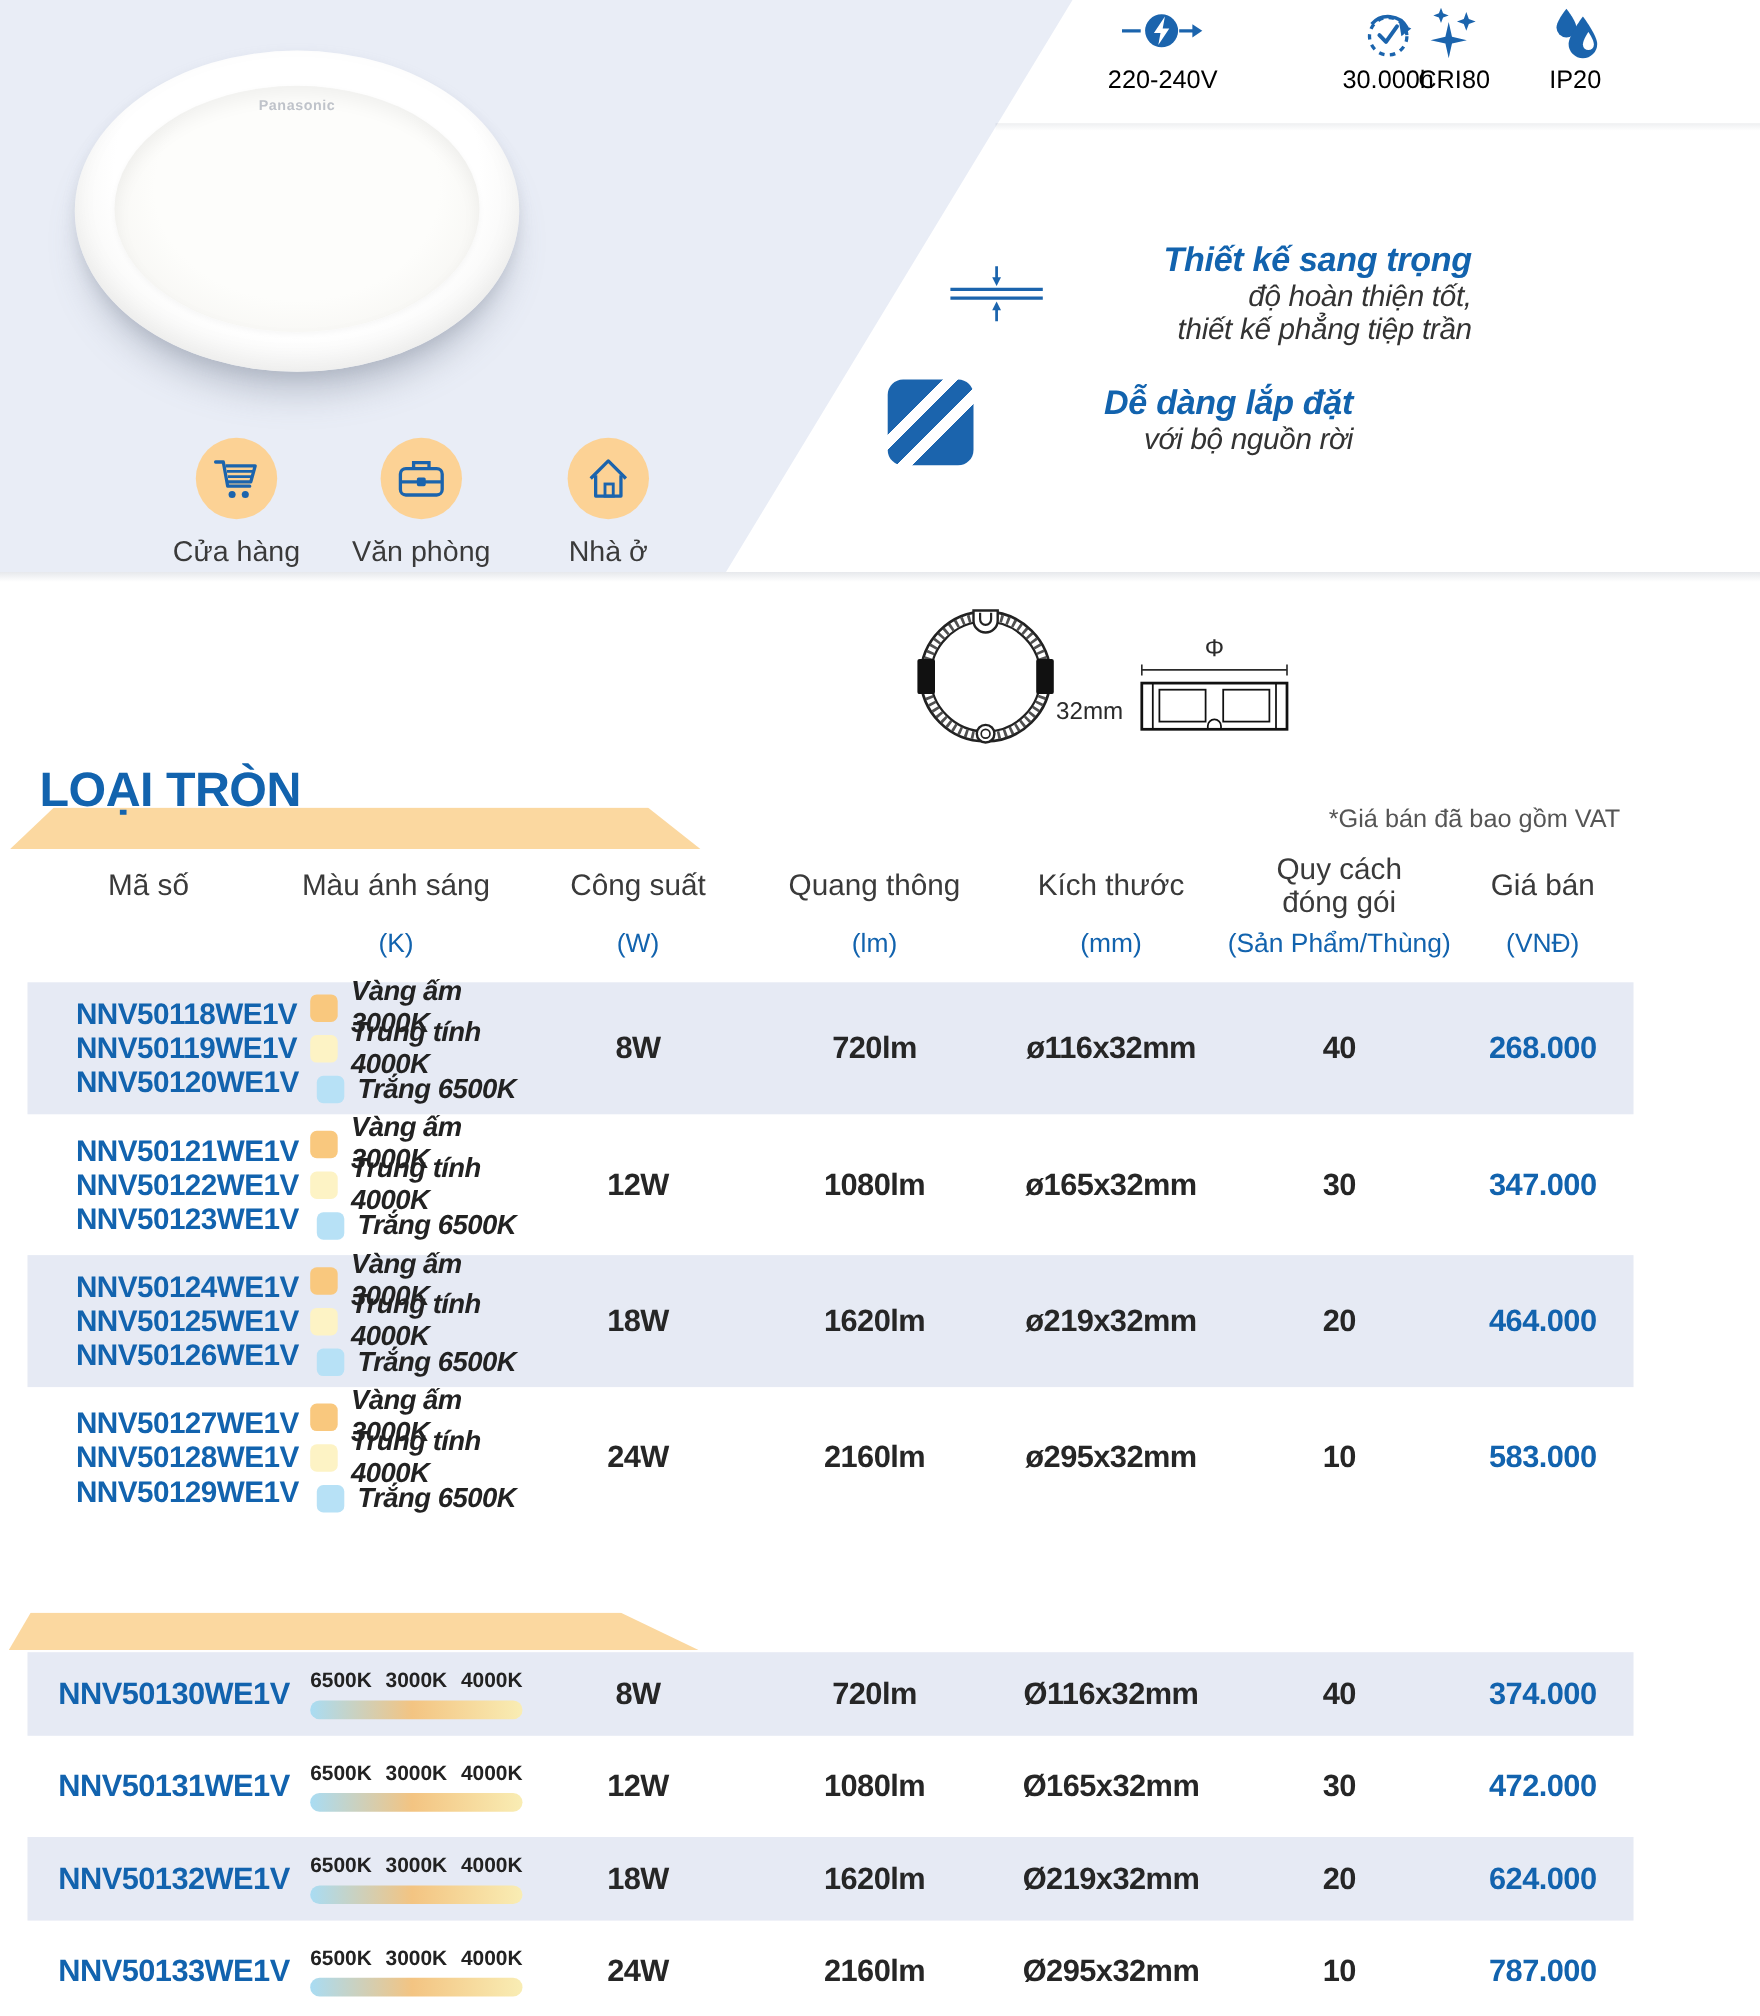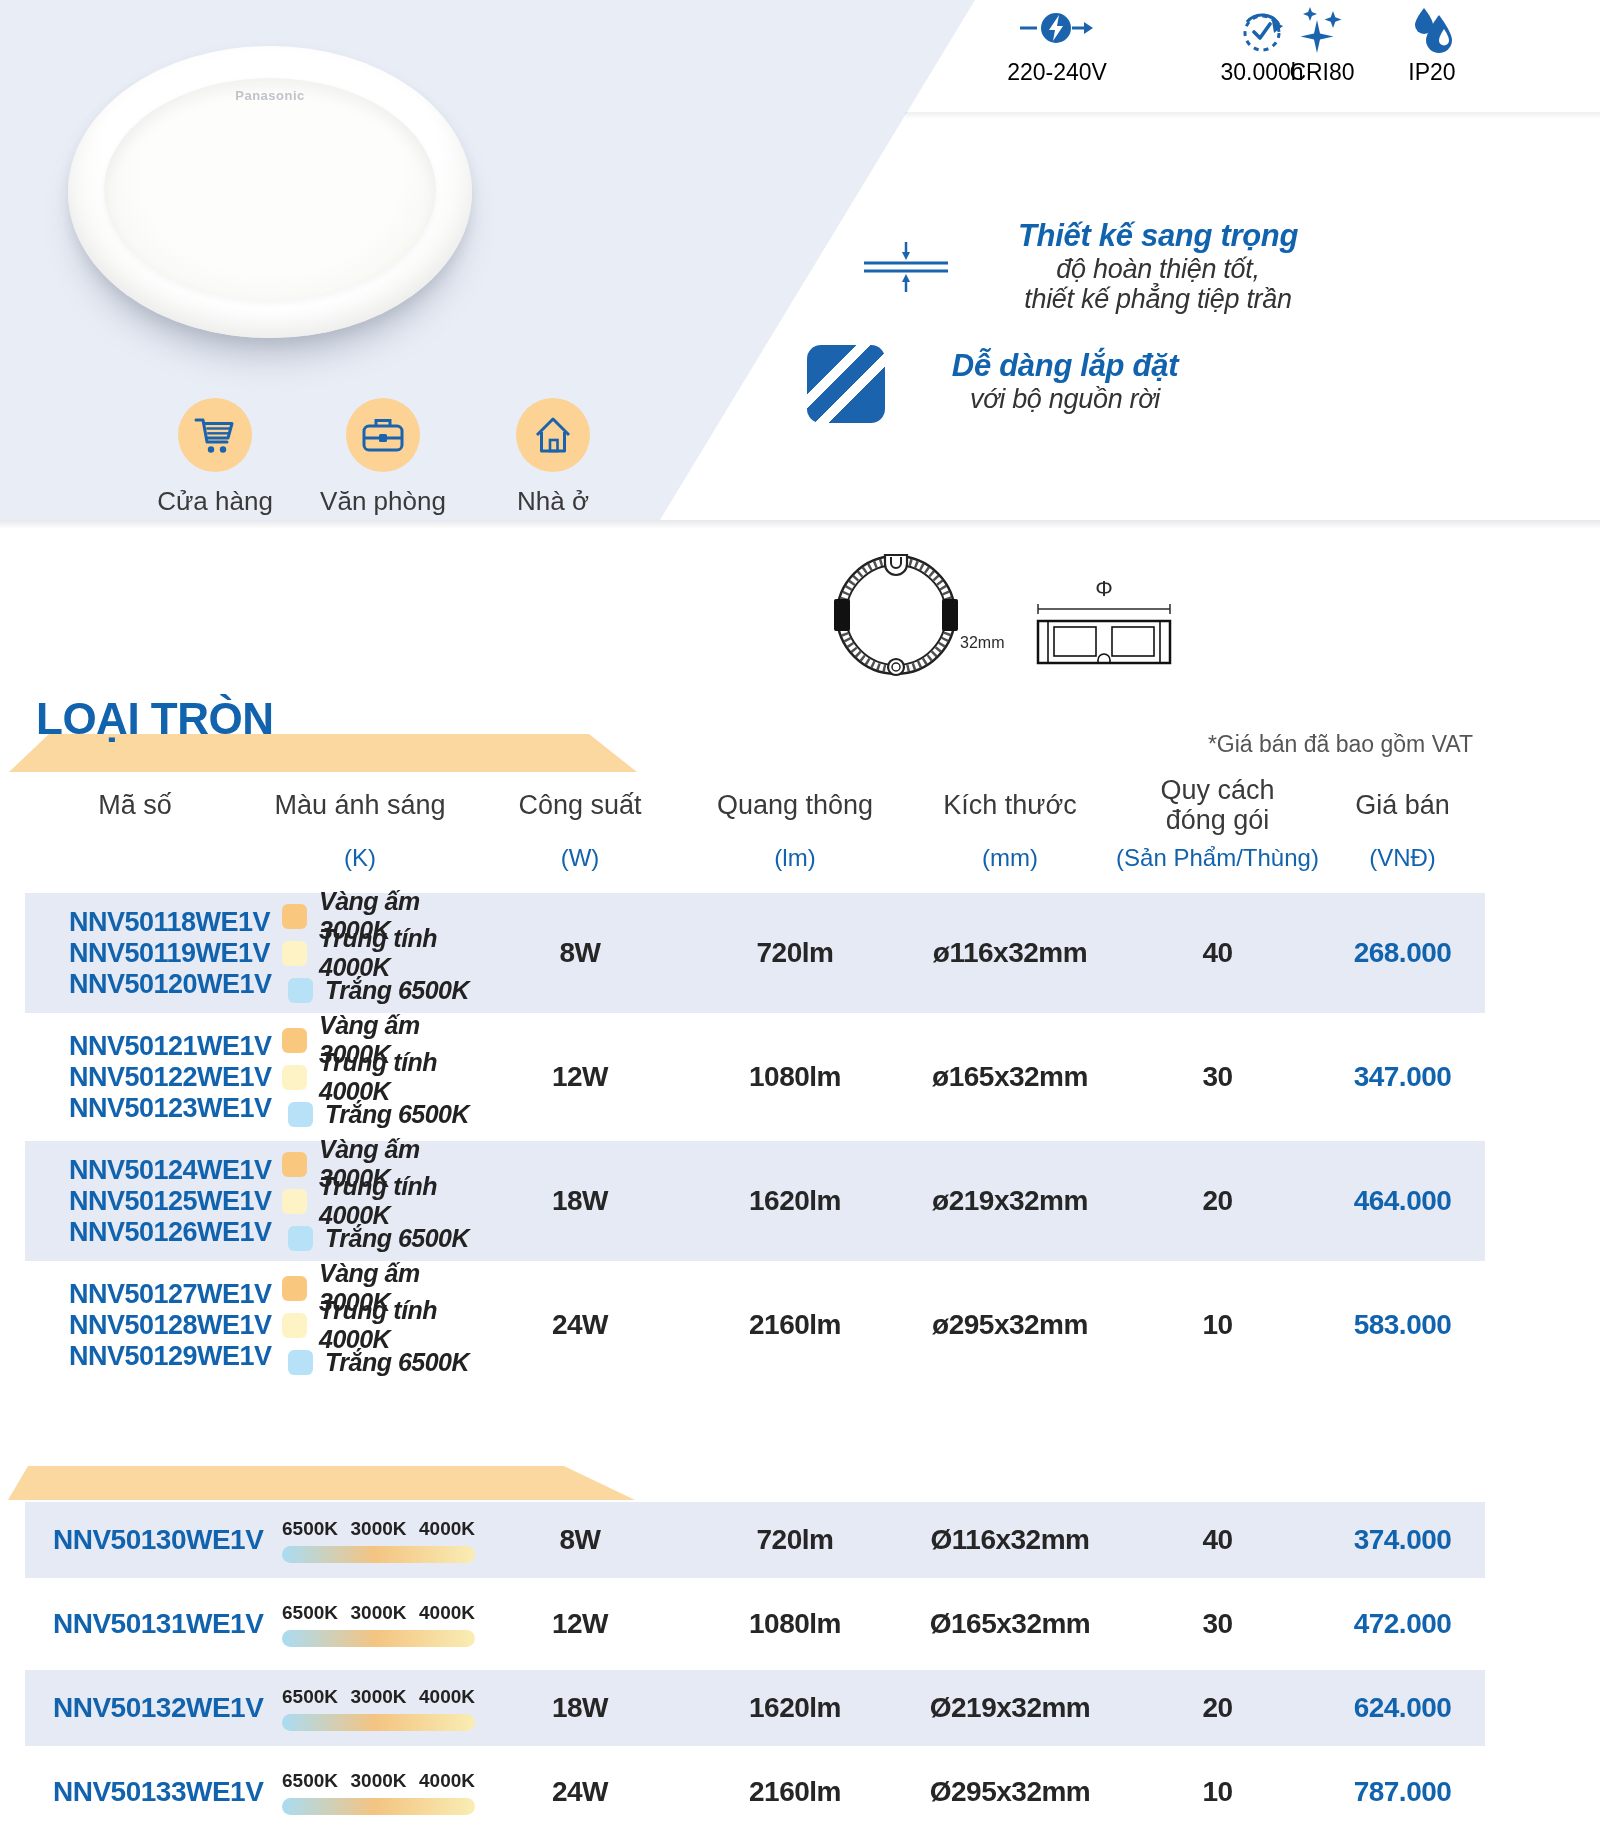--- a/index.html
+++ b/index.html
@@ -26,35 +26,35 @@
   .lamp-brand { position:absolute; top:42px; width:100%; text-align:center;
     font-size:13px; font-weight:bold; color:#bfc3ca; letter-spacing:.5px; }
 
   
   .spec { position:absolute; top:6px; width:124px; text-align:center; }
   .spec svg { height:48px; display:block; margin:0 auto; }
   .spec-label { margin-top:5px; font-size:23px; color:#000000; }
 
   
   .f-icon { position:absolute; }
-  .f-text { position:absolute; text-align:center; }
+  .f-text { position:absolute; text-align:right; }
   .f-title { font-size:31px; font-weight:bold; font-style:italic; color:var(--accent-blue); letter-spacing:-.3px; }
   .f-line { font-size:27px; font-style:italic; color:#333; line-height:30px; letter-spacing:-.3px; }
   .install-icon { position:absolute; left:807px; top:345px; width:78px; height:78px; border-radius:14px;
     background:linear-gradient(135deg, var(--icon-blue) 0 32%, #fff 32% 41%, var(--icon-blue) 41% 55%, #fff 55% 64%, var(--icon-blue) 64% 100%); }
 
   
   .app-circle { position:absolute; top:398px; width:74px; height:74px; border-radius:50%;
     background:var(--app-circle); display:flex; align-items:center; justify-content:center; }
   .app-label { position:absolute; top:486px; width:160px; text-align:center; font-size:26px; color:#3a3a3a; }
 
   
   .ring-draw { position:absolute; left:833px; top:552px; }
   .side-draw { position:absolute; left:1032px; top:578px; }
-  .mm-label { position:absolute; left:960px; top:634px; font-size:16px; color:#2b2b2b; }
+  .mm-label { position:absolute; left:960px; top:634px; font-size:22px; color:#2b2b2b; }
 
   
   .sec-title { position:absolute; left:36px; font-size:44px; font-weight:bold; color:var(--accent-blue);
     letter-spacing:-.5px; z-index:3; }
   .swoosh { position:absolute; left:8px; width:630px; height:38px; background:var(--swoosh-orange); z-index:2; }
   .swoosh1 { top:734px; clip-path:polygon(41px 0, 581px 0, 629px 100%, 1px 100%); }
   .swoosh2 { top:1466px; height:34px; clip-path:polygon(20px 0, 556px 0, 627px 100%, 0 100%); }
   .vat-note { position:absolute; left:1000px; top:731px; width:473px; text-align:right; font-size:23px; color:#555; }
 
   

